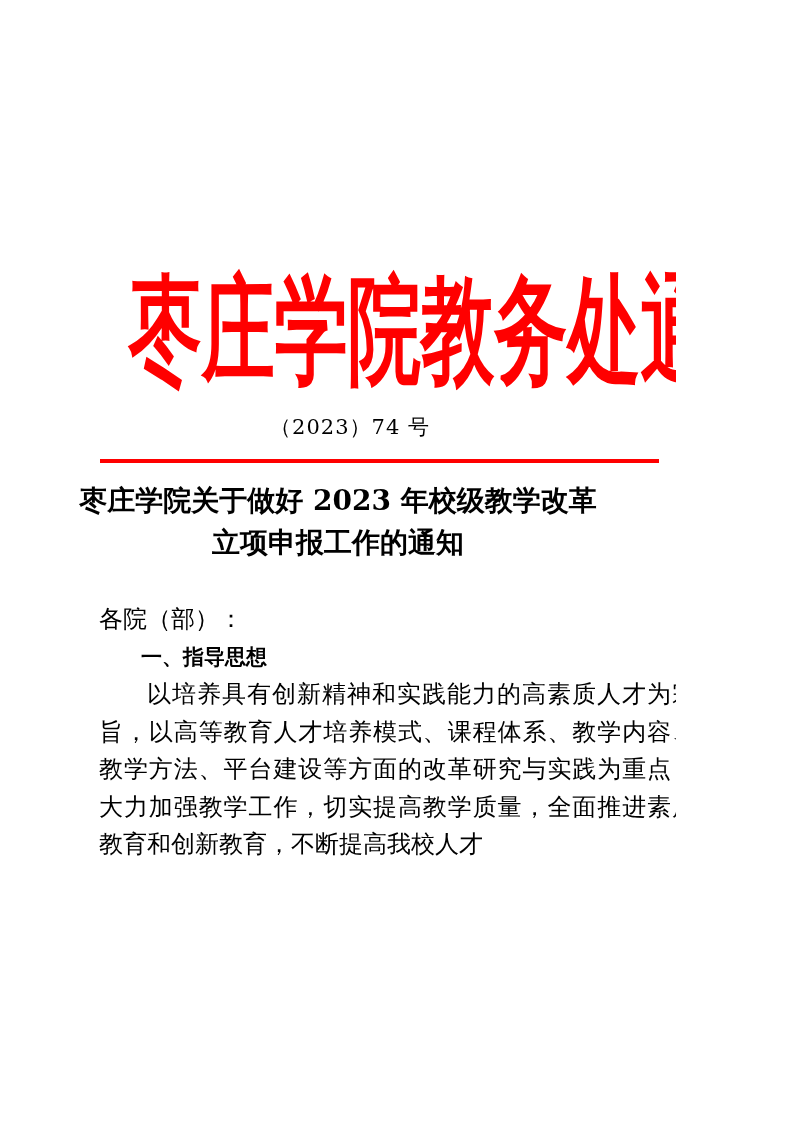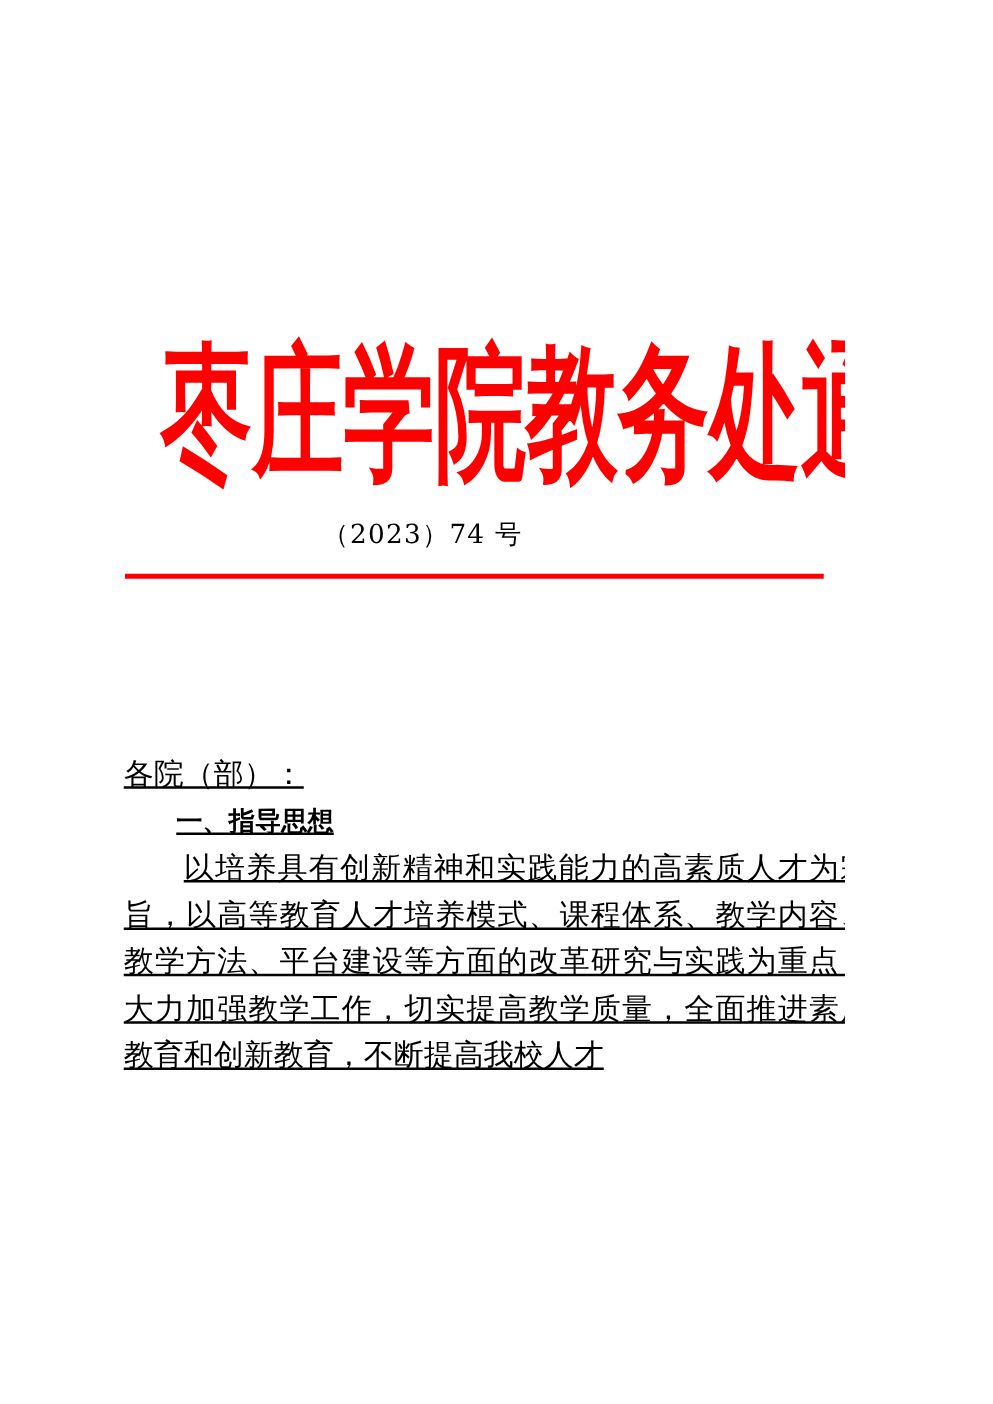--- a/index.html
+++ b/index.html
@@ -30,21 +30,21 @@
     line-height: 128px;
     white-space: nowrap;
     transform: scaleX(0.62);
     transform-origin: 50% 50%;
     letter-spacing: 0px;
   }
   
   .doc-number {
     position: absolute;
     top: 414px;
-    left: 0;
+    left: 12px;
     width: 100%;
     text-align: center;
     font-size: 21px;
     line-height: 26px;
     letter-spacing: 1px;
     font-family: "DejaVu Serif", serif;
   }
   
   .red-rule {
     position: absolute;
@@ -78,21 +78,20 @@
     left: 99px;
     width: 597px;
     font-size: 24px;
     line-height: 37.5px;
     text-align: justify;
     font-family: "DejaVu Serif", serif;
   }
   .body-text p {
     margin: 0;
     padding: 0;
-    text-decoration: underline;
   }
   .indent {
     text-indent: 2em;
   }
   .section-heading {
     font-family: "DejaVu Sans", sans-serif;
     font-weight: bold;
     font-size: 21px;
   }
 </style>
@@ -100,20 +99,24 @@
 <body>
 
 <div class="page">
 
   <div class="red-head">枣庄学院教务处通知</div>
 
   <div class="doc-number">（2023）74 号</div>
 
   <div class="red-rule"></div>
 
+  <h1 class="doc-title">
+    <span class="title-line">枣庄学院关于做好 2023 年校级教学改革</span>
+    <span class="title-line">立项申报工作的通知</span>
+  </h1>
 
   <div class="body-text">
     <p class="salutation">各院（部）：</p>
     <p class="indent section-heading">一、指导思想</p>
     <p class="indent">以培养具有创新精神和实践能力的高素质人才为宗旨，以高等教育人才培养模式、课程体系、教学内容、教学方法、平台建设等方面的改革研究与实践为重点，大力加强教学工作，切实提高教学质量，全面推进素质教育和创新教育，不断提高我校人才</p>
   </div>
 
 </div>
 
 </body></html>

